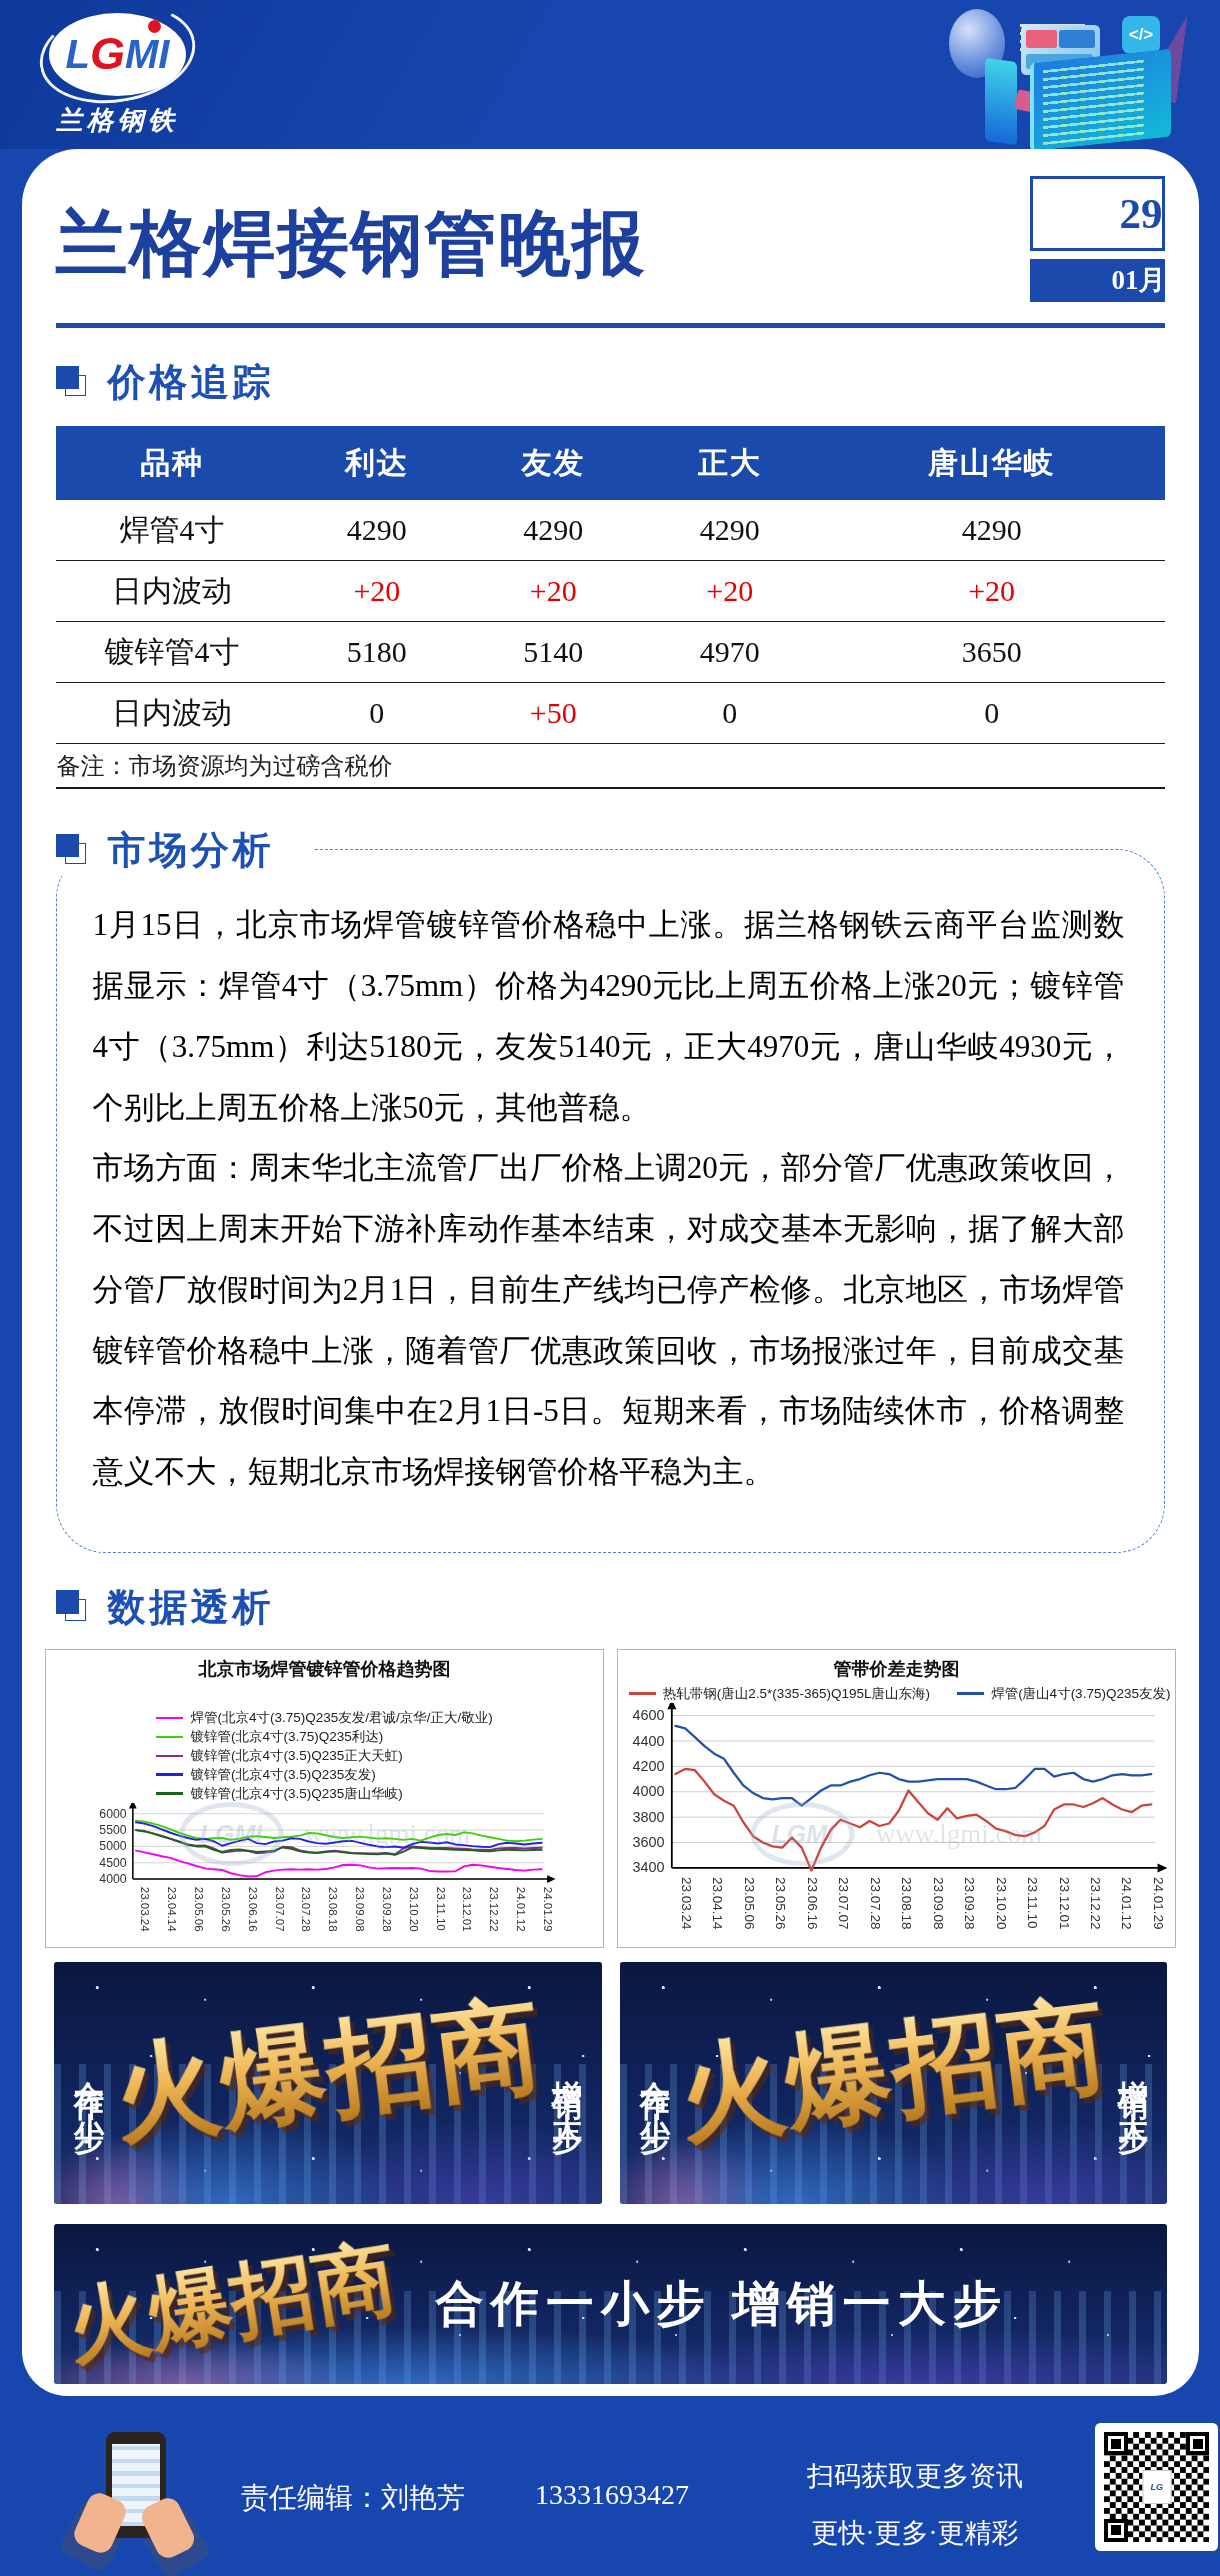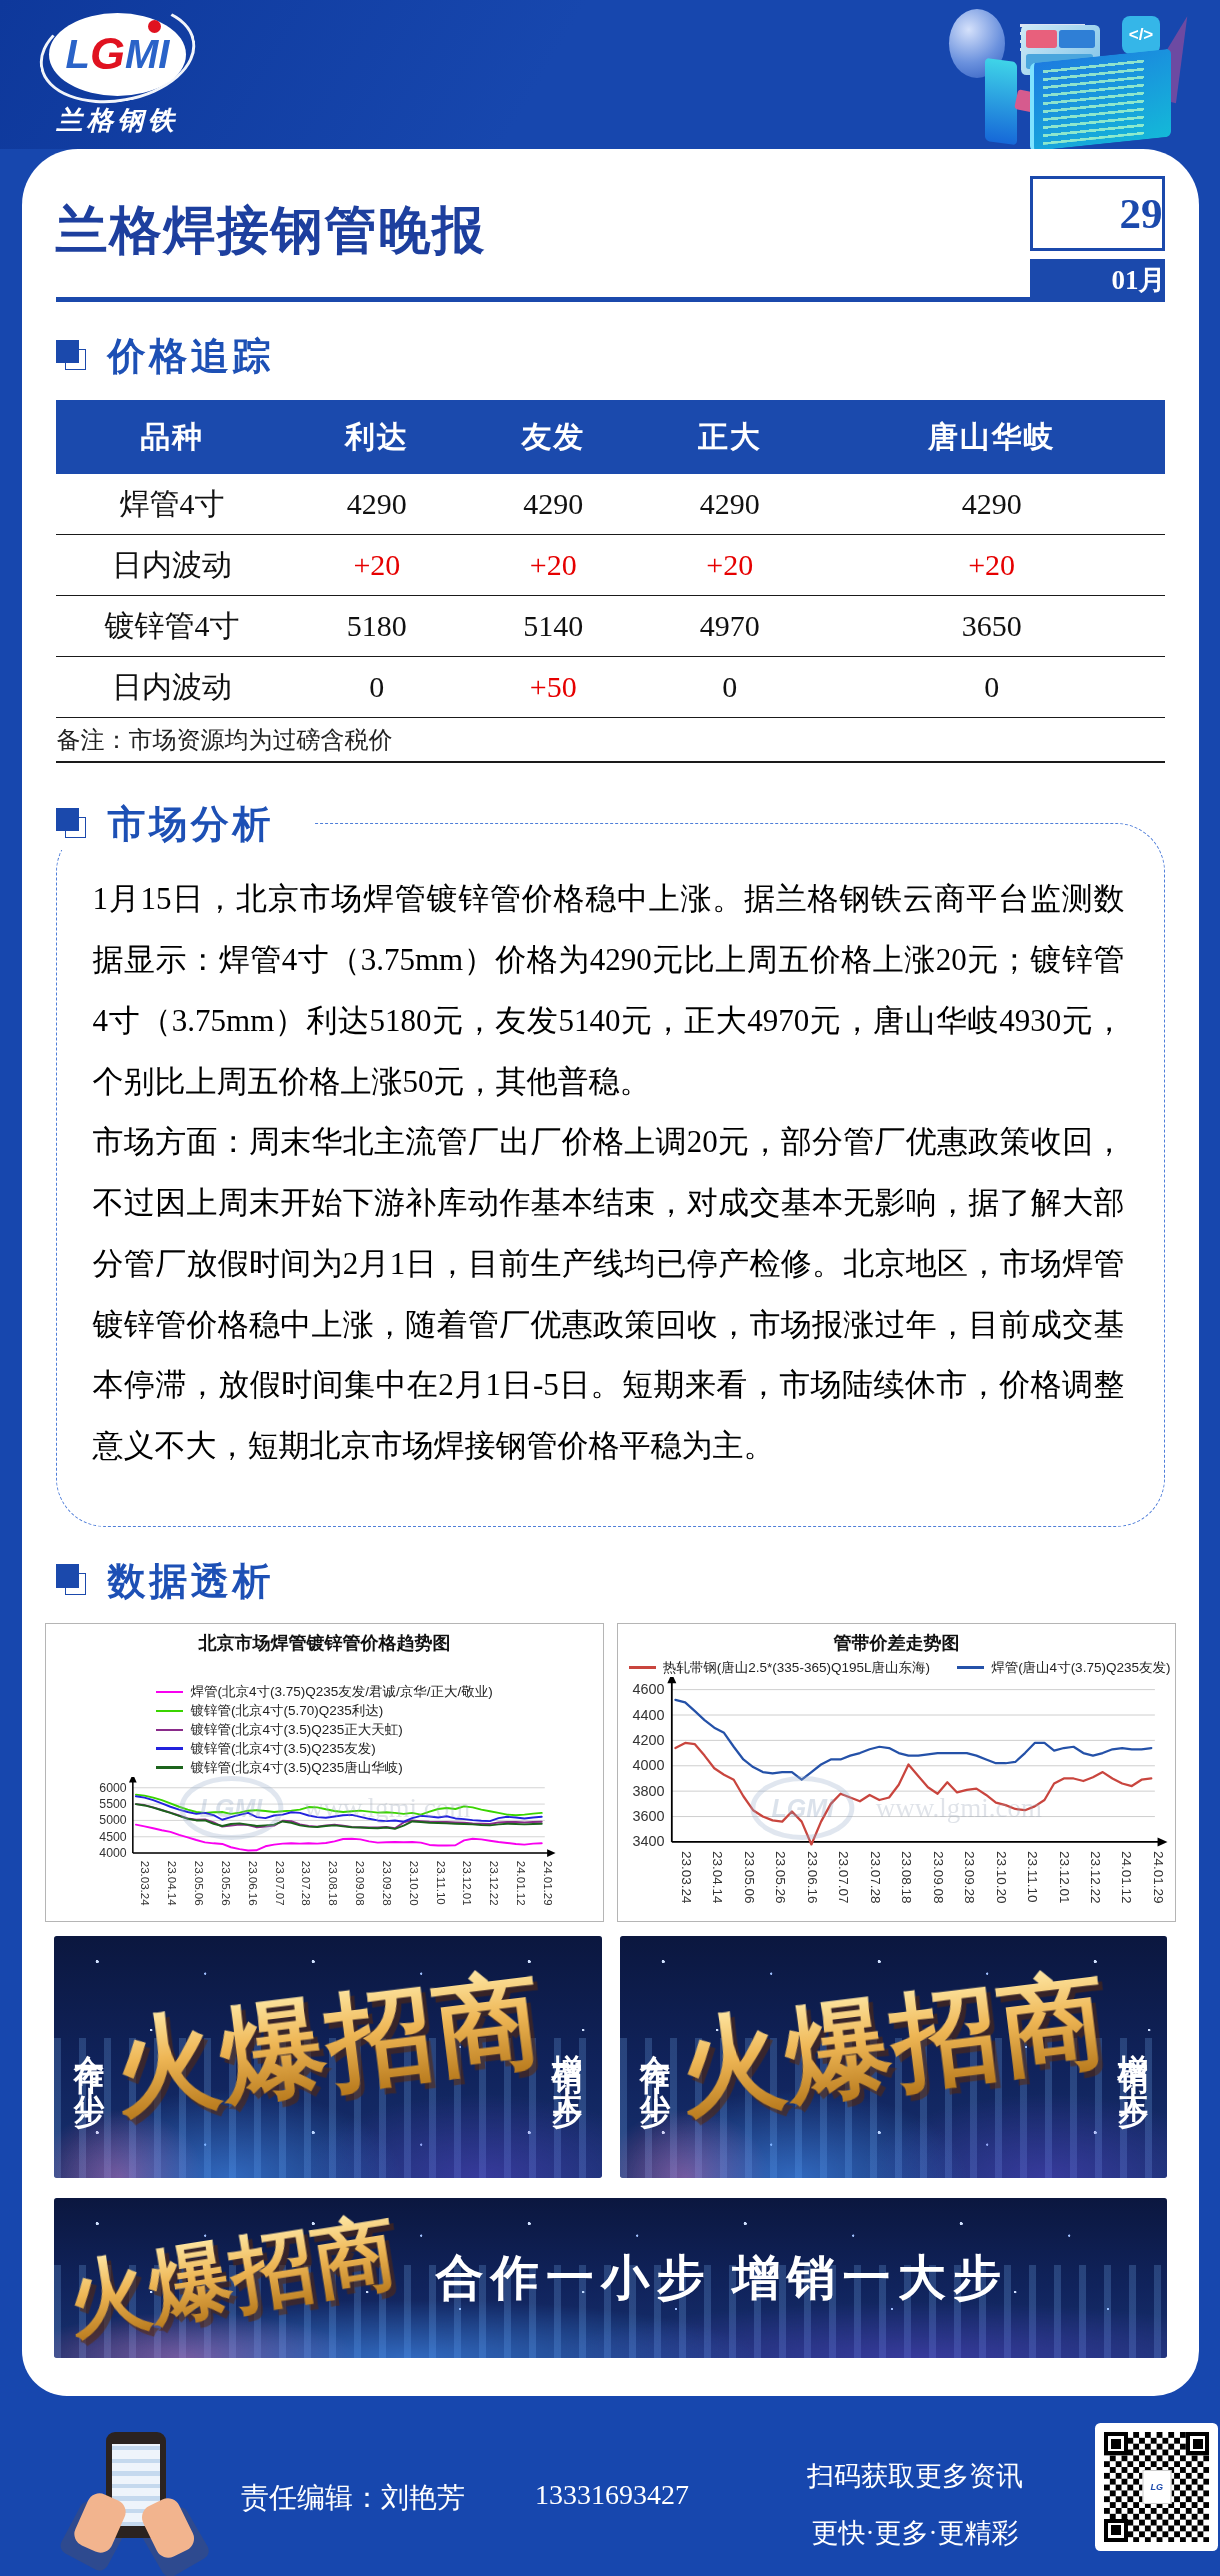--- a/index.html
+++ b/index.html
@@ -45,21 +45,21 @@
     background:repeating-linear-gradient(0deg,rgba(255,255,255,.85) 0 2.7px,transparent 2.7px 8px);}
   .tech-col{position:absolute;left:52px;top:56px;width:32px;height:83px;border-radius:4.5px;
     background:linear-gradient(180deg,#3fd4e8,#1668d8);transform:skewY(8deg);}
   .tech-cube{position:absolute;left:83px;top:87px;width:20px;height:20px;background:#d65b8e;border-radius:3.6px;transform:rotate(12deg);}
 
   
   .card{position:absolute;left:21.6px;right:21.6px;top:149px;bottom:180px;background:#fff;
     border-radius:56px 56px 45px 45px;z-index:2;}
   .card-inner{padding:38px 34px 0;position:relative;}
 
-  .page-title{margin:9px 0 0;font-size:52px;font-weight:900;color:#1d3f9e;letter-spacing:1.8px;}
+  .page-title{margin:9px 0 0;font-size:72px;font-weight:900;color:#1d3f9e;letter-spacing:1.8px;}
   .date-badge{position:absolute;right:34px;top:27px;width:135px;text-align:right;font-family:Liberation Serif, serif;}
   .date-day{border:3.6px solid #1b49ac;background:#fff;color:#1b49ac;font-size:43px;font-weight:800;
     height:69px;line-height:69px;}
   .date-month{margin-top:8px;background:#1b49ac;color:#fff;font-size:27px;font-weight:700;height:43px;line-height:43px;}
   .title-rule{height:5.4px;background:#1b49ac;margin-top:31px;}
 
   
   .section-head{display:flex;align-items:center;gap:18px;margin-top:29px;position:relative;z-index:3;}
   .sq{position:relative;width:34px;height:34px;flex:0 0 34px;}
   .sq-fill{position:absolute;left:0;top:0;width:23.4px;height:23.4px;background:#1b49ac;}
@@ -285,21 +285,21 @@
   <div class="charts">
     <div class="chart-panel">
       <div class="chart-title">北京市场焊管镀锌管价格趋势图</div>
       <div class="legend legend-col">
           <div class="legend-item">
             <span class="legend-swatch" style="background: rgb(248, 0, 240);"></span>
             <span>焊管(北京4寸(3.75)Q235友发/君诚/京华/正大/敬业)</span>
           </div>
           <div class="legend-item">
             <span class="legend-swatch" style="background: rgb(58, 212, 0);"></span>
-            <span>镀锌管(北京4寸(5.70)Q235利达)</span>
+            <span>镀锌管(北京4寸(3.75)Q235利达)</span>
           </div>
           <div class="legend-item">
             <span class="legend-swatch" style="background: rgb(138, 43, 138);"></span>
             <span>镀锌管(北京4寸(3.5)Q235正大天虹)</span>
           </div>
           <div class="legend-item">
             <span class="legend-swatch" style="background: rgb(34, 34, 221);"></span>
             <span>镀锌管(北京4寸(3.5)Q235友发)</span>
           </div>
           <div class="legend-item">

